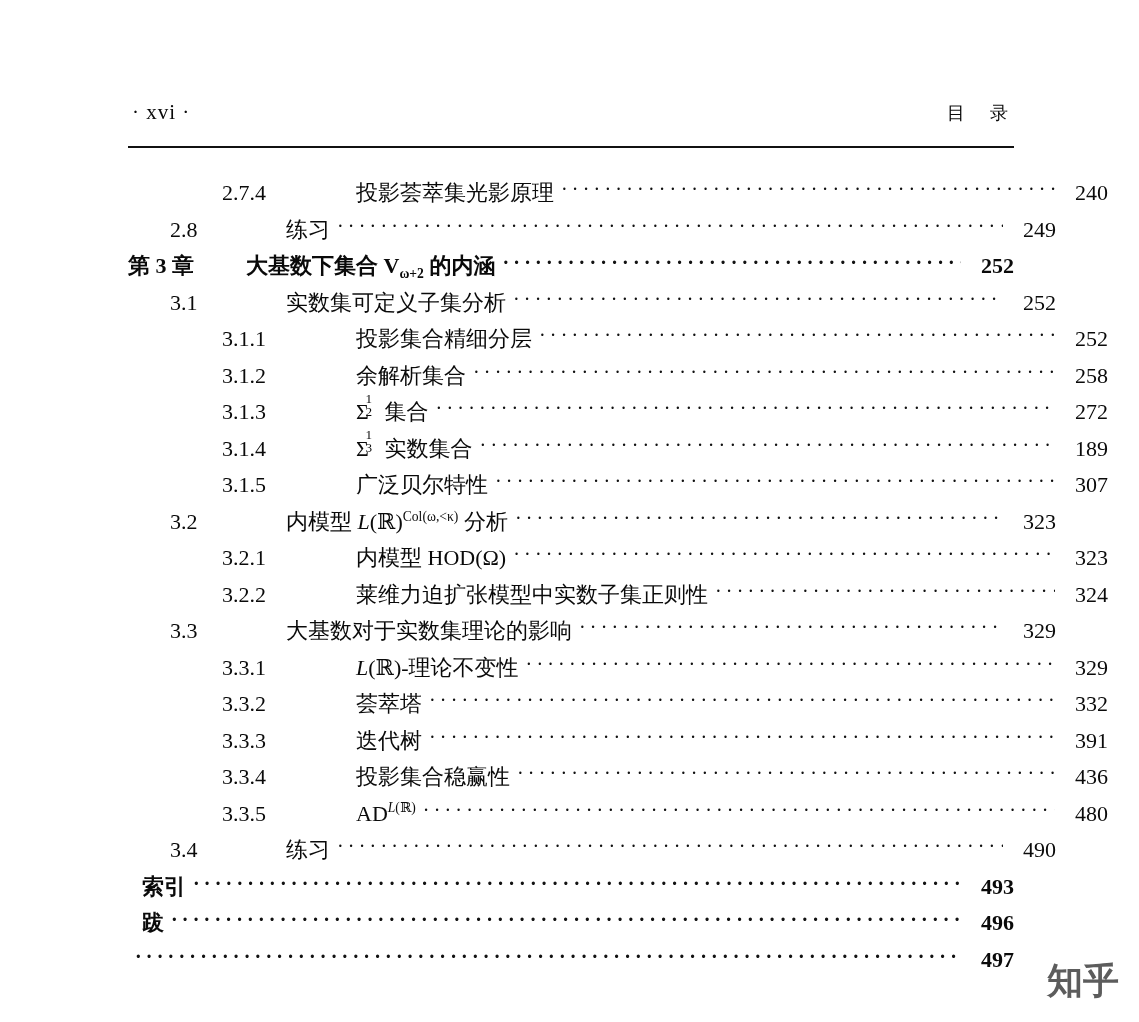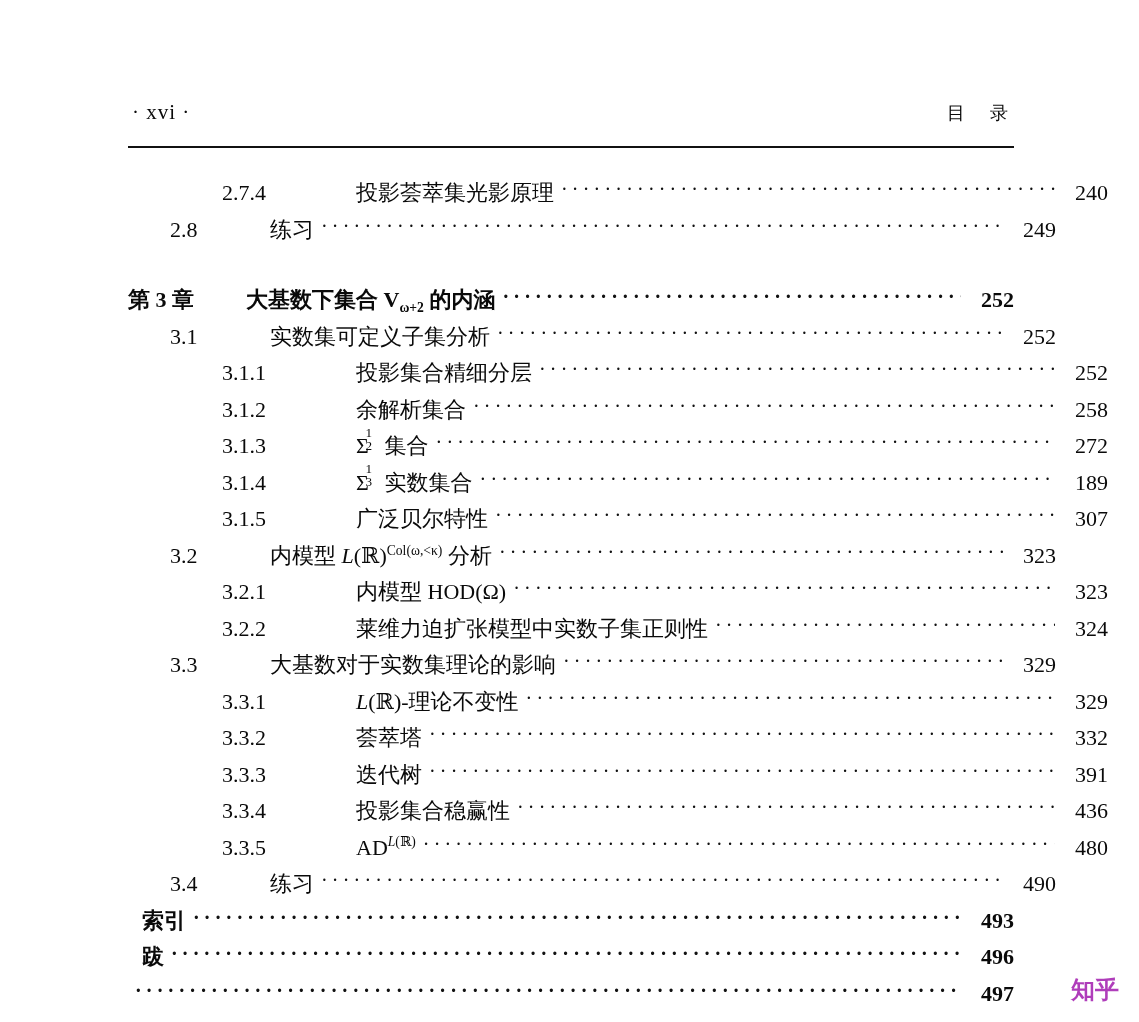--- a/index.html
+++ b/index.html
@@ -82,30 +82,30 @@
   }
   .pg {
     flex: 0 0 auto;
     text-align: right;
     min-width: 46px;
   }
 
   
   .lvl-sub  .num { width: 120px; }   
   .lvl-sec  .num { width: 76px; }    
-  .lvl-chap .num { width: 96px; margin-top: 34px; }    
+  .lvl-chap .num { width: 96px; }    
   .lvl-back .num { width: 0px; }
 
   .lvl-sub  { padding-left: 94px; }
   .lvl-sec  { padding-left: 42px; }
   .lvl-chap { padding-left: 0px; font-weight: bold; }
   .lvl-back { padding-left: 0px; font-weight: bold; }
 
   .lvl-chap .title { padding-left: 22px; }
-  .lvl-sec  .title { padding-left: 24px; }
+  .lvl-sec  .title { padding-left: 24px; margin-left: 16px; }
   .lvl-sub  .title { padding-left: 14px; }
 
   .mathi { font-style: italic; font-family: "Liberation Serif", serif; }
   .bb { font-family: "DejaVu Serif", serif; }
   sub, sup {
     font-size: 0.62em;
     line-height: 0;
   }
   .sigma-stack {
     display: inline-block;
@@ -131,22 +131,22 @@
     font-family: "Liberation Sans", sans-serif;
     font-size: 27px;
     color: #8d8d8d;
     opacity: .85;
     display: flex;
     align-items: center;
     gap: 8px;
   }
   .wm-logo {
     font-weight: bold;
-    font-size: 24px;
-    color: #a21caf;
+    font-size: 36px;
+    color: #404040;
   }
 </style>
 </head>
 <body>
 
 <div class="page">
 
   <div class="header">
     <span>· xvi ·</span>
     <span class="head-title">目    录</span>

